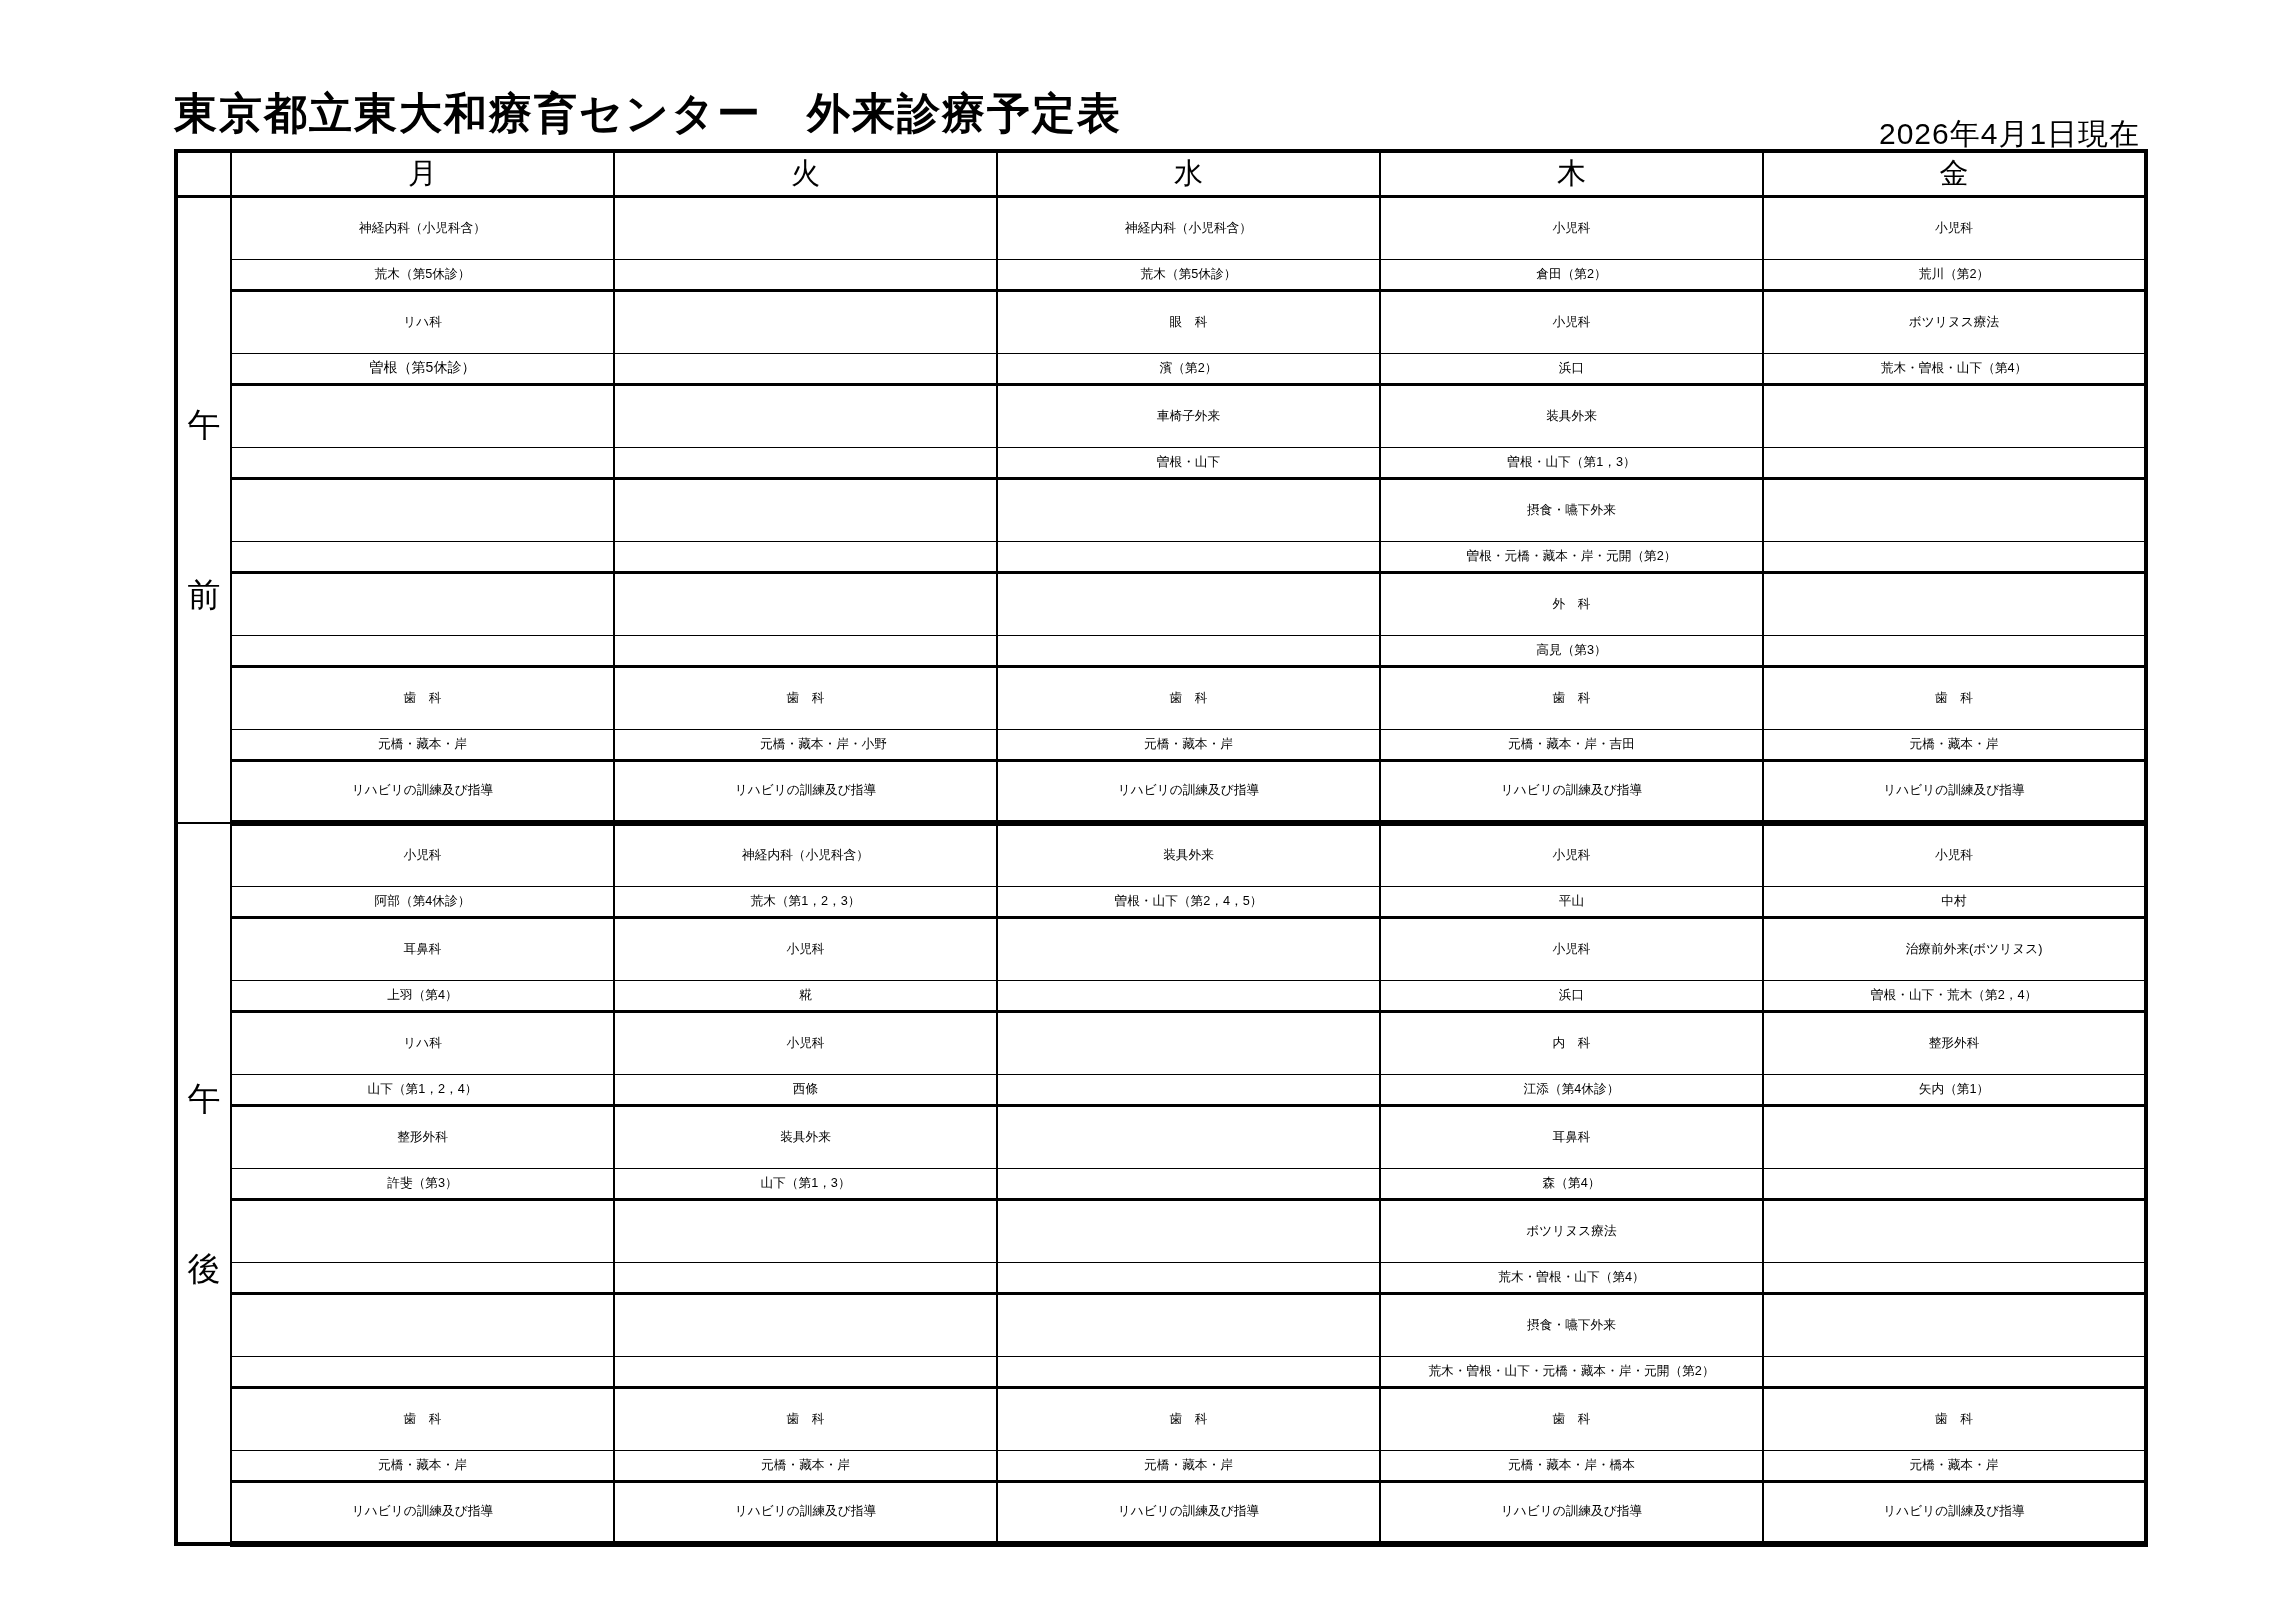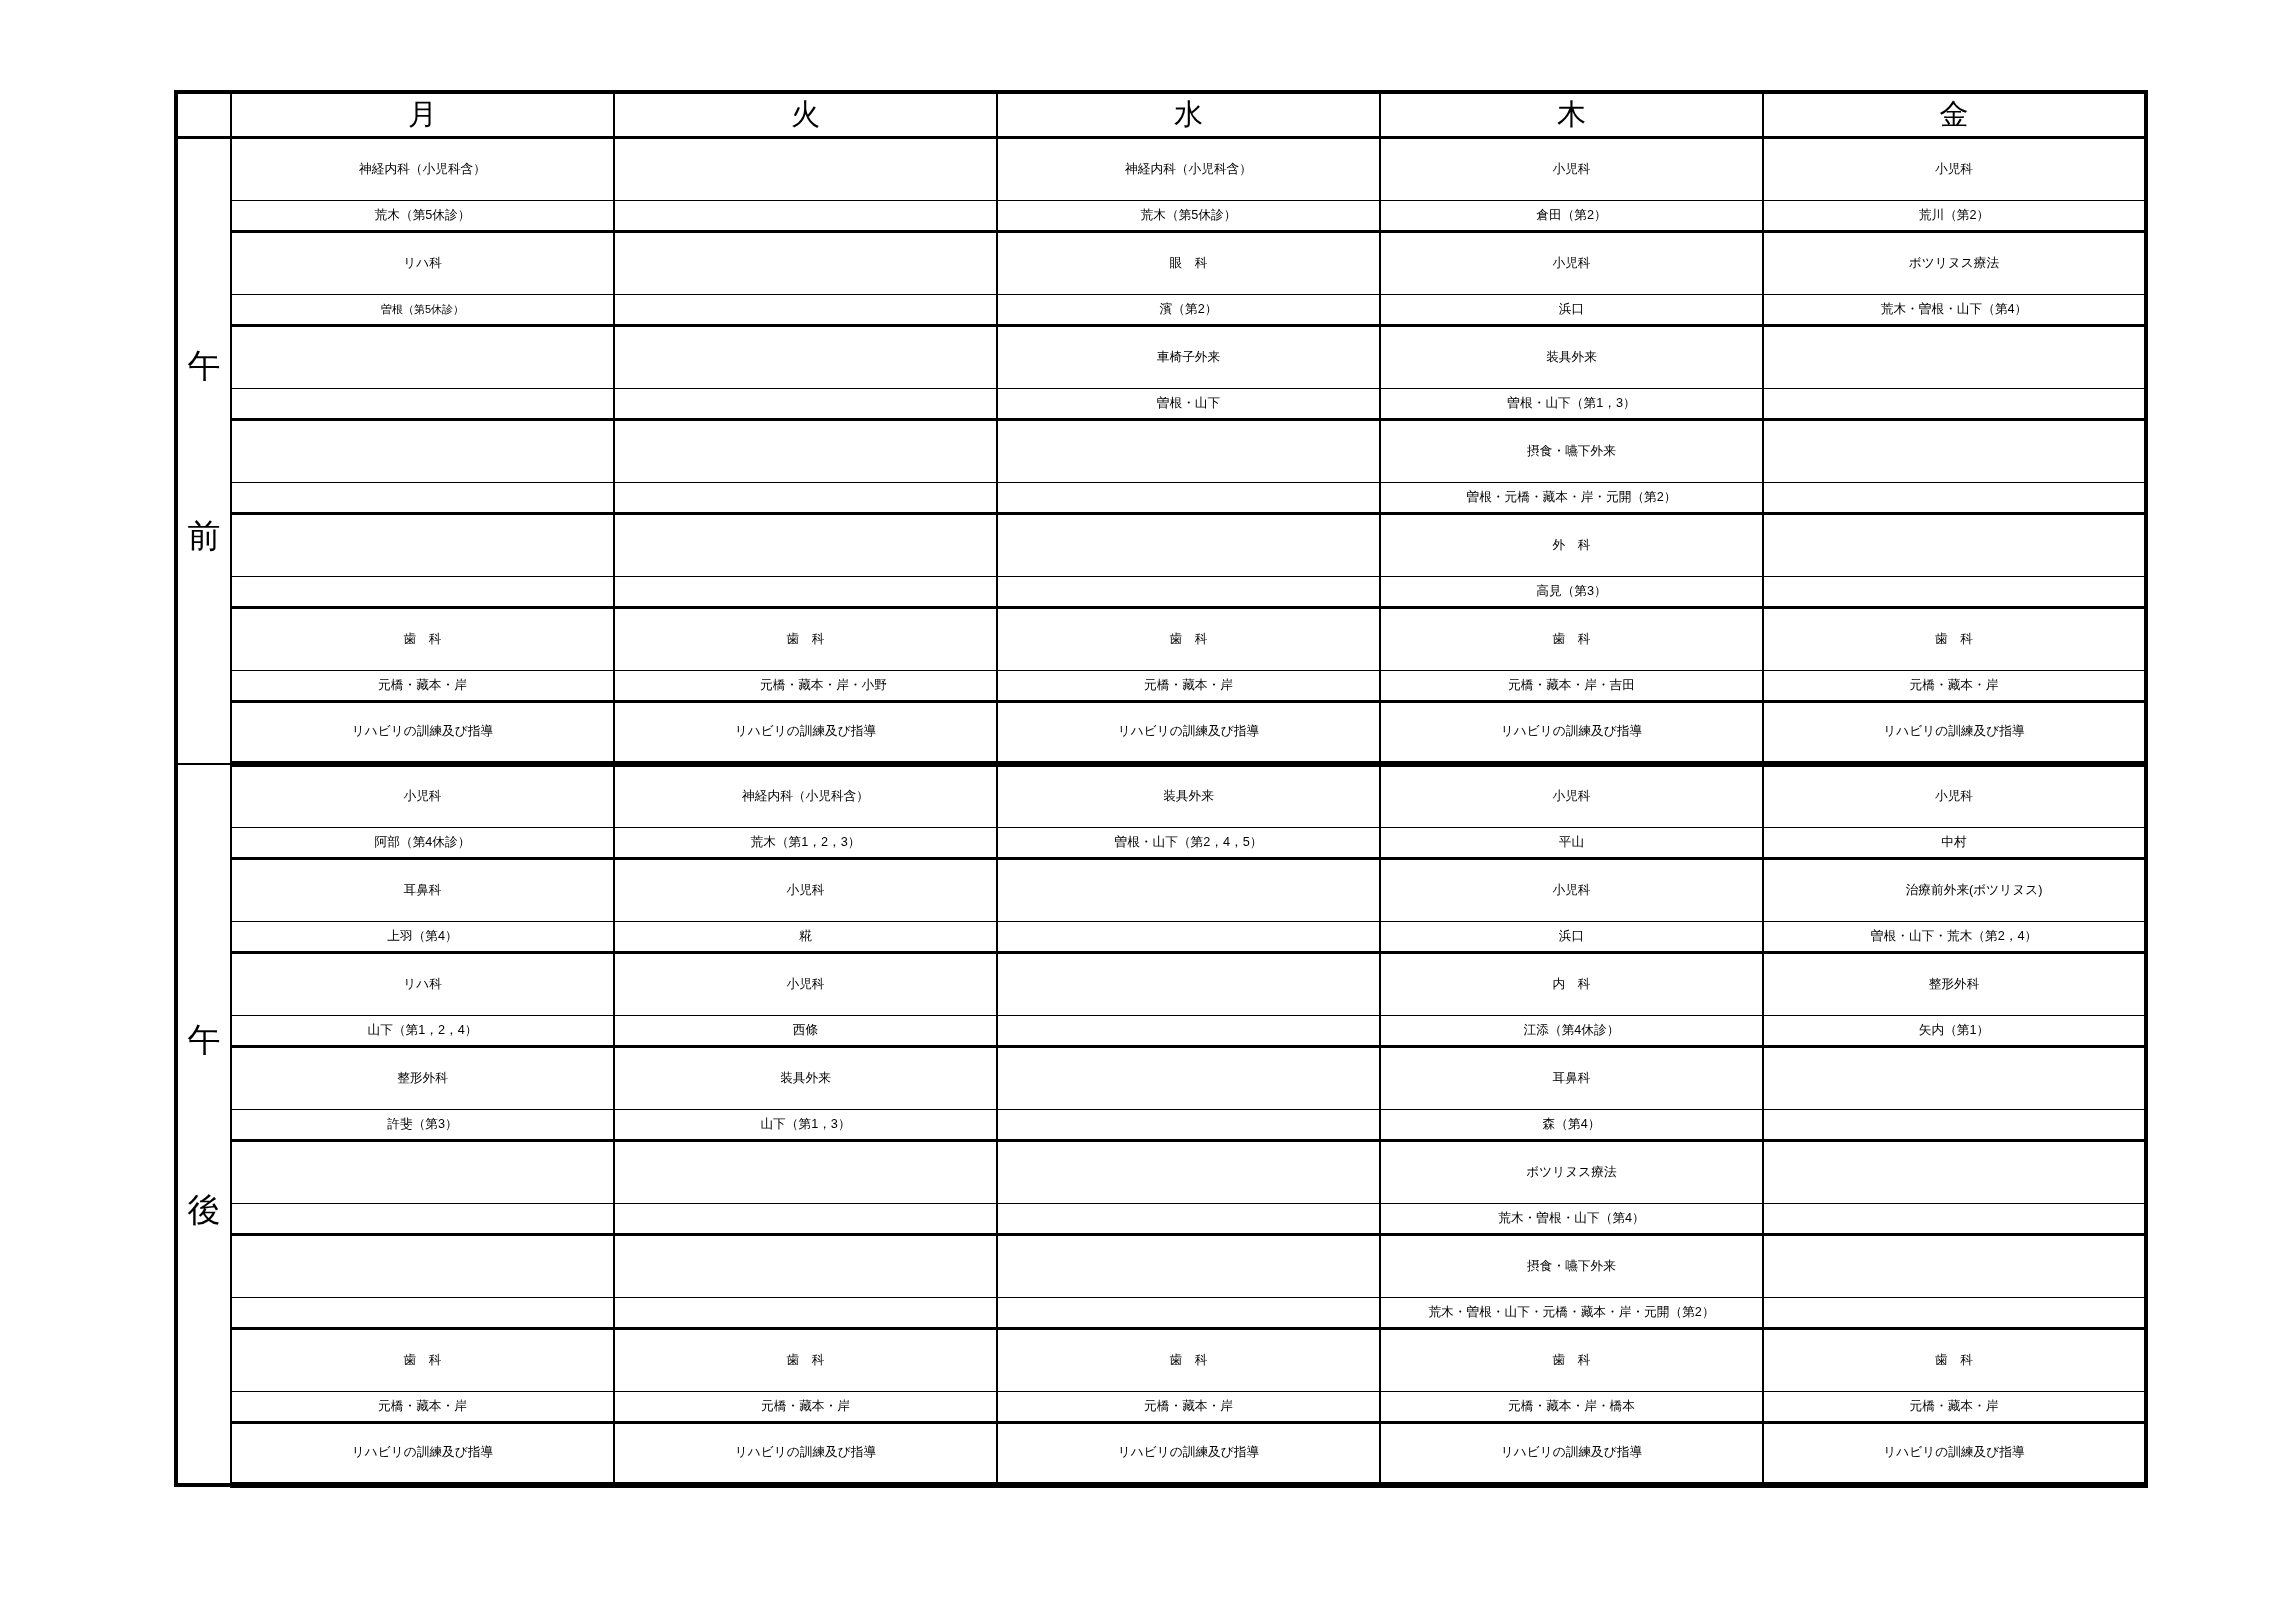--- a/index.html
+++ b/index.html
@@ -50,20 +50,24 @@
   tr.row-rehab{height:63px;}
   td.rehab-cell{
     border-top-width:3.9px;border-bottom-width:6.9px;
     font-size:29px;letter-spacing:2px;
   }
 </style>
 </head>
 <body>
 
 <div class="doc">
+  <div class="doc-header">
+    <h1>東京都立東大和療育センター　外来診療予定表</h1>
+    <div class="date-note">2026年4月1日現在</div>
+  </div>
 
   <table class="schedule">
     <colgroup>
       <col class="label-col">
       <col class="day-col">
         <col class="day-col">
         <col class="day-col">
         <col class="day-col">
         <col class="day-col">
     </colgroup>
@@ -99,21 +103,21 @@
           <td class="doctor-cell fit" style="letter-spacing: 0px; font-size: 12.7px;">荒川（第2）</td>
         </tr>
         <tr class="row-dept">
           <td class="dept-cell fit" style="letter-spacing: 0px; font-size: 12.7px;">リハ科</td>
           <td class="dept-cell fit"></td>
           <td class="dept-cell fit" style="letter-spacing: 0px; font-size: 12.7px;">眼　科</td>
           <td class="dept-cell fit" style="letter-spacing: 0px; font-size: 12.7px;">小児科</td>
           <td class="dept-cell fit" style="letter-spacing: 0px; font-size: 12.7px;">ボツリヌス療法</td>
         </tr>
         <tr class="row-doc">
-          <td class="doctor-cell fit" style="letter-spacing: 0px; font-size: 11px;">曽根（第5休診）</td>
+          <td class="doctor-cell fit" style="letter-spacing: 0px; font-size: 14px;">曽根（第5休診）</td>
           <td class="doctor-cell fit"></td>
           <td class="doctor-cell fit" style="letter-spacing: 0px; font-size: 12.7px;">濱（第2）</td>
           <td class="doctor-cell fit" style="letter-spacing: 0px; font-size: 12.7px;">浜口</td>
           <td class="doctor-cell fit" style="letter-spacing: 0px; font-size: 12.7px;">荒木・曽根・山下（第4）</td>
         </tr>
         <tr class="row-dept">
           <td class="dept-cell fit"></td>
           <td class="dept-cell fit"></td>
           <td class="dept-cell fit" style="letter-spacing: 0px; font-size: 12.7px;">車椅子外来</td>
           <td class="dept-cell fit" style="letter-spacing: 0px; font-size: 12.7px;">装具外来</td>

